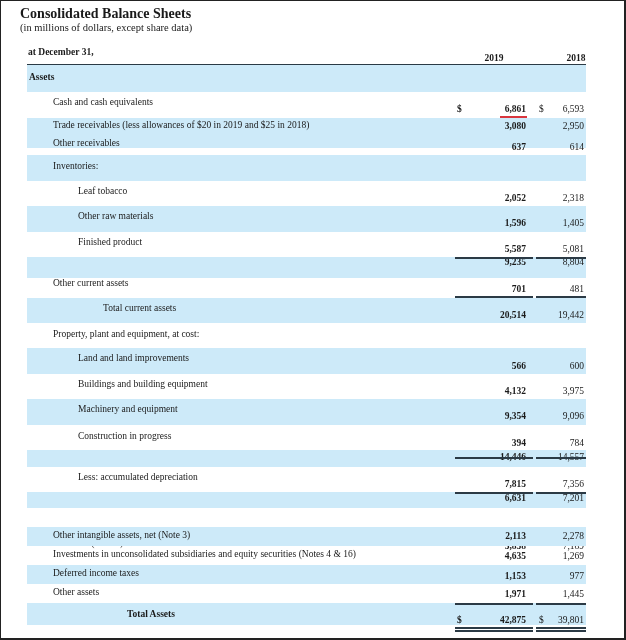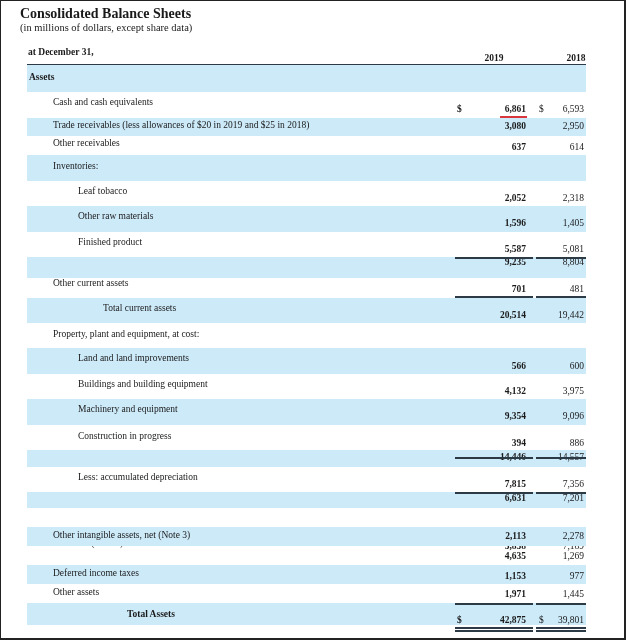--- a/index.html
+++ b/index.html
@@ -39,21 +39,21 @@
     <div class="row blue" style="top: 65px; height: 27px;">
       <div class="label" style="left: 2px; top: 7px; font-weight: bold;">Assets</div>
     </div>
     <div class="row" style="top: 92px; height: 26px;">
       <div class="label" style="left: 26px; top: 5px;">Cash and cash equivalents</div>
       <div class="val v19" style="top: 12px;">6,861</div>
       <div class="val v18" style="top: 12px;">6,593</div>
       <div class="dollar" style="left: 430px; top: 12px;">$</div>
       <div class="dollar dollar18" style="left: 512px; top: 12px;">$</div>
     </div>
-    <div class="row blue" style="top: 118px; height: 18px;">
+    <div class="row blue" style="top: 118px; height: 30px;">
       <div class="label" style="left: 26px; top: 2px;">Trade receivables (less allowances of $20 in 2019 and $25 in 2018)</div>
       <div class="val v19" style="top: 3px;">3,080</div>
       <div class="val v18" style="top: 3px;">2,950</div>
     </div>
     <div class="row" style="top: 136px; height: 19px;">
       <div class="label" style="left: 26px; top: 2px; text-align: center;">Other receivables</div>
       <div class="val v19" style="top: 6px;">637</div>
       <div class="val v18" style="top: 6px;">614</div>
     </div>
     <div class="row blue" style="top: 155px; height: 26px;">
@@ -102,21 +102,21 @@
       <div class="val v18" style="top: 12px;">3,975</div>
     </div>
     <div class="row blue" style="top: 399px; height: 26px;">
       <div class="label" style="left: 51px; top: 5px;">Machinery and equipment</div>
       <div class="val v19" style="top: 12px;">9,354</div>
       <div class="val v18" style="top: 12px;">9,096</div>
     </div>
     <div class="row" style="top: 425px; height: 25px;">
       <div class="label" style="left: 51px; top: 6px;">Construction in progress</div>
       <div class="val v19" style="top: 13px;">394</div>
-      <div class="val v18" style="top: 13px;">886</div>
+      <div class="val v18" style="top: 13px;">784</div>
     </div>
     <div class="row blue" style="top: 450px; height: 17px;">
       <div class="val v19" style="top: 2px;">14,446</div>
       <div class="val v18" style="top: 2px;">14,557</div>
     </div>
     <div class="row" style="top: 467px; height: 25px;">
       <div class="label" style="left: 51px; top: 5px;">Less: accumulated depreciation</div>
       <div class="val v19" style="top: 12px;">7,815</div>
       <div class="val v18" style="top: 12px;">7,356</div>
     </div>
@@ -128,20 +128,21 @@
       <div class="label" style="left: 26px; top: 2px;">Goodwill (Note 3)</div>
       <div class="val v19" style="top: 5px;">5,858</div>
       <div class="val v18" style="top: 5px; margin-left: 20px;">7,189</div>
     </div>
     <div class="row blue" style="top: 527px; height: 19px;">
       <div class="label" style="left: 26px; top: 3px;">Other intangible assets, net (Note 3)</div>
       <div class="val v19" style="top: 4px;">2,113</div>
       <div class="val v18" style="top: 4px;">2,278</div>
     </div>
     <div class="row" style="top: 546px; height: 19px;">
+      <div class="label" style="left: 26px; top: 3px;">Investments in unconsolidated subsidiaries and equity securities (Notes 4 &amp; 16)</div>
       <div class="val v19" style="top: 5px;">4,635</div>
       <div class="val v18" style="top: 5px;">1,269</div>
     </div>
     <div class="row blue" style="top: 565px; height: 19px;">
       <div class="label" style="left: 26px; top: 3px;">Deferred income taxes</div>
       <div class="val v19" style="top: 6px;">1,153</div>
       <div class="val v18" style="top: 6px;">977</div>
     </div>
     <div class="row" style="top: 584px; height: 19px;">
       <div class="label" style="left: 26px; top: 3px;">Other assets</div>

